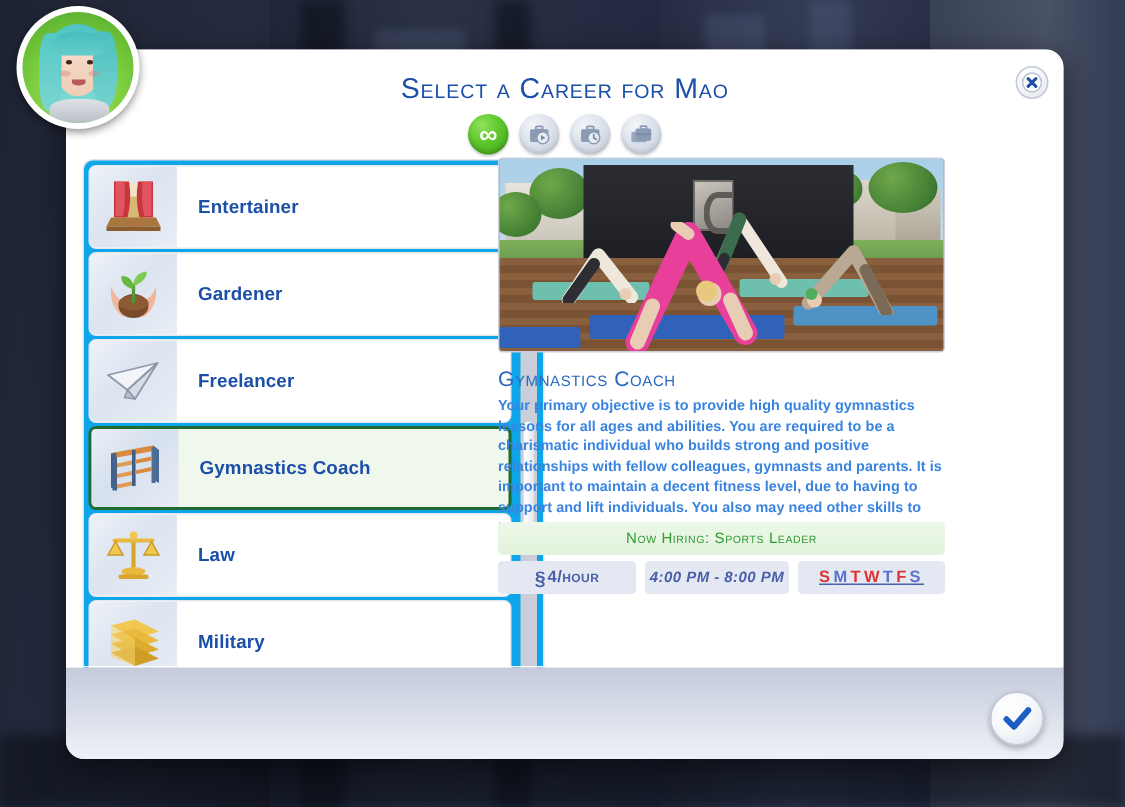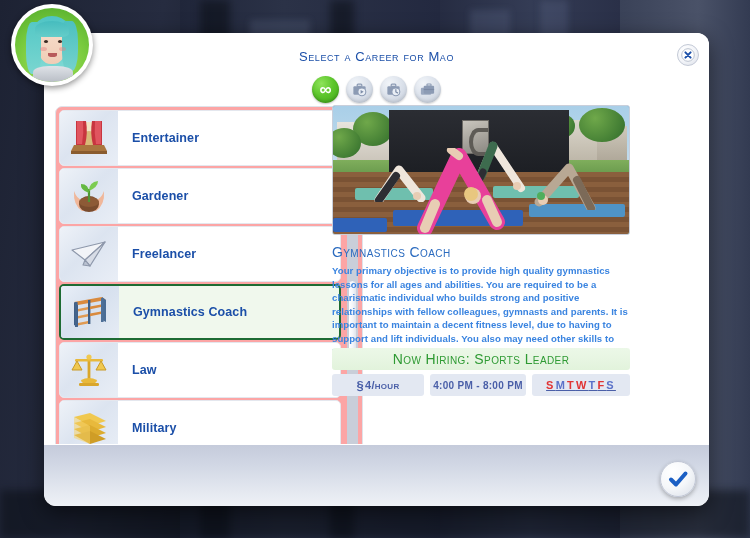--- a/index.html
+++ b/index.html
@@ -37,21 +37,21 @@
   .dialog-footer {
     position:absolute; left:0; right:0; bottom:0; height:62px;
     background: linear-gradient(180deg,#c5cbdb 0%, #d2d8e5 35%, #e4e8f0 75%, #eef1f6 100%);
     border-top: 1px solid #fff;
     border-radius: 0 0 12px 12px;
   }
 
   
   .title {
     position:absolute; left:0; right:0; top:16px; text-align:center;
-    color:#1b4fa8; font-size:13px; letter-spacing:.6px;
+    color:#1b4fa8; font-size:19px; letter-spacing:.6px;
     font-variant: small-caps; font-weight:500;
   }
 
   
   .close-btn {
     position:absolute; right:10px; top:11px; width:22px; height:22px;
     border-radius:50%;
     background: radial-gradient(circle at 35% 30%, #ffffff 0%, #f2f4f8 55%, #d9dde6 100%);
     border:1px solid #c3c9d6;
     display:flex; align-items:center; justify-content:center;
@@ -75,21 +75,21 @@
   }
   .filter-icon.inactive {
     background: radial-gradient(circle at 35% 28%, #f2f5f9 0%, #dde3ec 45%, #c3cbd8 100%);
     box-shadow: inset 0 -2px 3px rgba(0,0,0,.10), 0 1px 2px rgba(0,0,0,.18);
   }
   .inf { color:#fff; font-size:17px; font-weight:bold; line-height:1; margin-top:-1px; }
 
   
   .list-wrap {
     position:absolute; left:11px; top:73px; width:308px; height:355px;
-    background:#fca5a5; border:1px solid #dfe3ea; border-radius:7px;
+    background:#0ea5e9; border:1px solid #dfe3ea; border-radius:7px;
     overflow:hidden;
   }
   .list-inner { position:absolute; left:0; top:0; right:18px; }
   .career-row {
     position:relative; height:56px; margin:0 3px 2px 3px;
     background:#ffffff; border:1px solid #e4e7ee; border-radius:5px;
     display:flex; align-items:center; cursor:pointer; overflow:hidden;
   }
   .career-row:first-child { margin-top:3px; }
   .career-row.selected {
@@ -153,33 +153,33 @@
     position:absolute; left:288px; top:231px; width:300px;
     color:#3a84e0; font-size:9.6px; font-weight:bold; line-height:1.42;
     letter-spacing:.05px;
   }
 
   .hiring {
     position:absolute; left:288px; top:315px; width:298px; height:22px;
     background: linear-gradient(180deg,#ecf8e8 0%, #e2f3dc 100%);
     border-radius:3px;
     display:flex; align-items:center; justify-content:center;
-    color:#2e9a33; font-size:14px; font-variant: small-caps;
+    color:#2e9a33; font-size:10px; font-variant: small-caps;
     letter-spacing:.4px; font-weight:500;
   }
 
   .stats { position:absolute; left:288px; top:341px; width:298px; display:flex; gap:6px; }
   .stat-box {
     flex:1; height:22px; background:#e3e8f2; border-radius:3px;
     display:flex; align-items:center; justify-content:center;
     color:#4a5fa8; font-size:10px; font-weight:bold;
     letter-spacing:.3px; white-space:nowrap;
   }
   .stat-box.wage { flex:0 0 92px; font-variant: small-caps; font-size:11px; }
-  .stat-box.hours { flex:0 0 96px; }
+  .stat-box.hours { flex:0 0 96px;font-style:italic; }
   .simoleon { font-size:13px; font-weight:bold; margin-right:1px; font-variant:normal; }
   .days { letter-spacing:2.2px; font-size:11px;text-decoration:underline; }
   .day-on { color:#e03434; }
   .day-off { color:#5b72c9; }
 
   
   .confirm-btn {
     position:absolute; right:13px; bottom:9px; width:36px; height:36px;
     border-radius:50%;
     background: radial-gradient(circle at 34% 28%, #ffffff 0%, #f5f7fa 50%, #d9dee7 100%);

